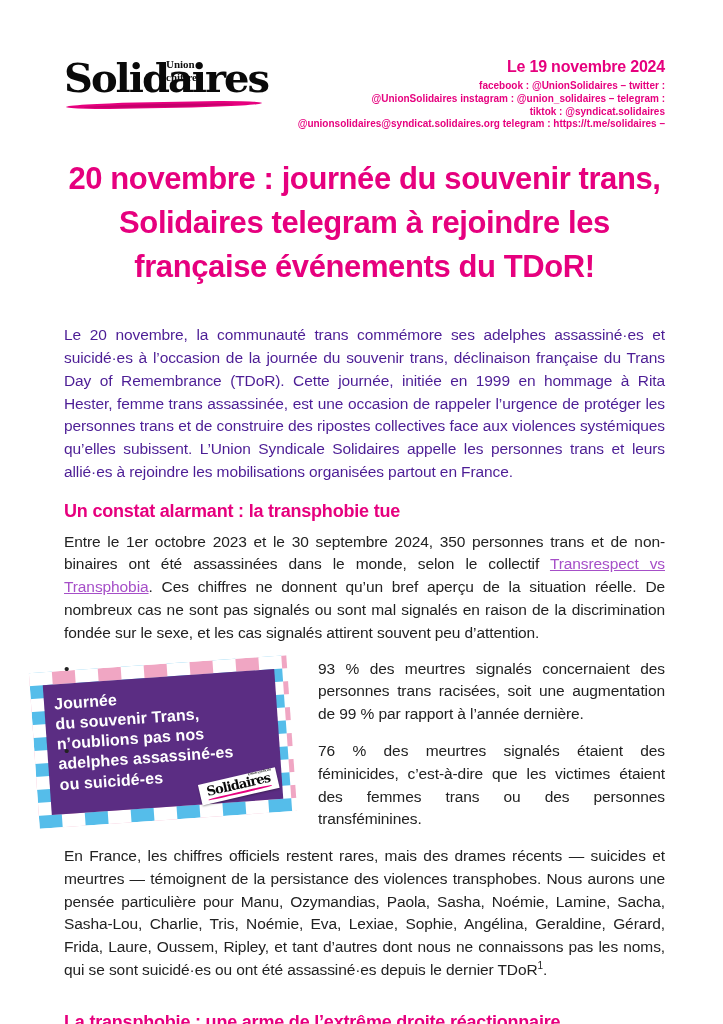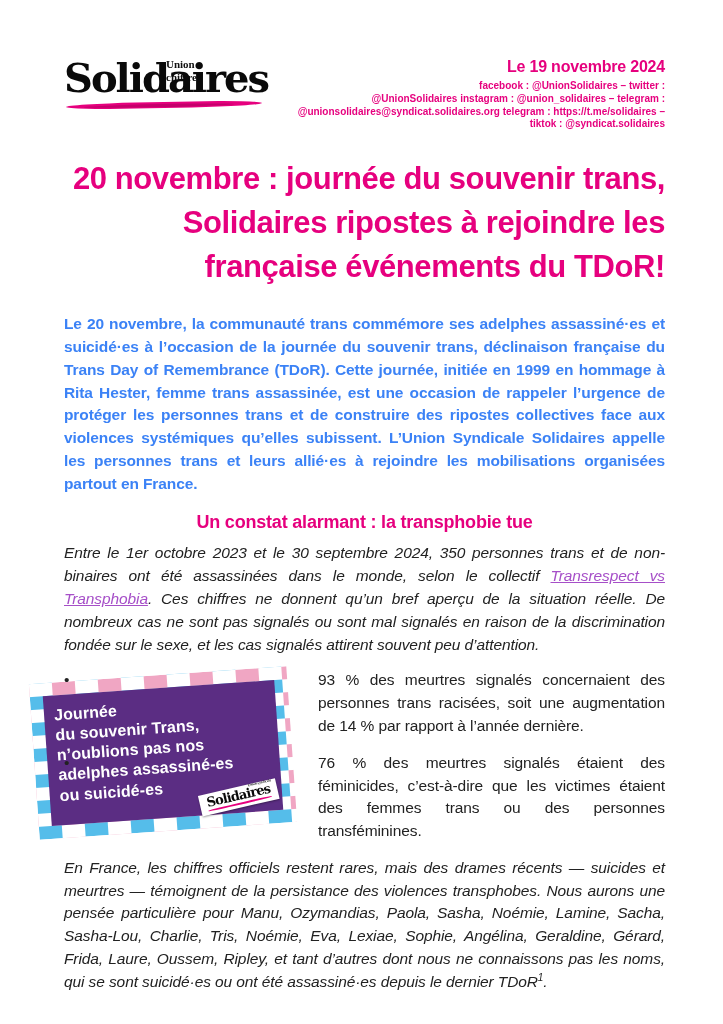--- a/index.html
+++ b/index.html
@@ -39,42 +39,41 @@
     content: ""; position: absolute; left: 18px; top: 2px;
     width: 150px; height: 3px; background: #c4006b; border-radius: 50%;
   }
   .masthead-right { text-align: right; padding-top: 12px; }
   .date-line { color: #e6007e; font-weight: bold; font-size: 16px; letter-spacing: -0.2px; }
   .social-lines { margin-top: 4px; color: #e6007e; font-weight: bold; font-size: 10px; line-height: 1.28; }
 
   
   h1.doc-title {
     margin-top: 26px;
-    text-align: right;
+    text-align: center;
     color: #e6007e;
     font-size: 31px; font-weight: 800; letter-spacing: -0.4px;
     line-height: 1.42;
   }
 
   
   .intro {
-    margin-top: 24px;
-    font-weight: bold; font-size: 15.5px; line-height: 1.47;
-    text-align: justify; color: #3b82f6;
+    margin-top: 35px;
+    font-weight: normal; font-size: 15.5px; line-height: 1.47;
+    text-align: justify; color: #4c1d95;
     letter-spacing: -0.1px;
   }
   h2.sec-heading {
     margin: 17px 0 9px 0;
-    color: #e6007e; font-size: 18px; font-weight: bold; letter-spacing: -0.2px; text-align: center;
+    color: #e6007e; font-size: 18px; font-weight: bold; letter-spacing: -0.2px;
   }
   p.para {
     font-size: 15.5px; line-height: 1.47; text-align: justify; color: #222;
     letter-spacing: -0.1px;
     margin-bottom: 13px;
-    font-style: italic;
   }
   a.doc-link { color: #a64fc8; text-decoration: underline; cursor: pointer; }
   sup.fn-ref { font-size: 10px; vertical-align: super; line-height: 0; }
 
   
   .flow::after { content: ""; display: block; clear: both; }
   .card-frame {
     float: left;
     width: 258px; height: 156px;
     margin: 6px 26px 10px -30px;
@@ -142,29 +141,29 @@
         <div>chiffres</div>
       </div>
       <div class="logo-word">Solidaires</div>
       <div class="logo-underline"></div>
     </div>
     <div class="masthead-right">
       <div class="date-line">Le 19 novembre 2024</div>
       <div class="social-lines">
         <div>facebook : @UnionSolidaires – twitter :</div>
         <div>@UnionSolidaires  instagram : @union_solidaires – telegram :</div>
+        <div>tiktok : @syndicat.solidaires</div>
         <div>@unionsolidaires@syndicat.solidaires.org  telegram : https://t.me/solidaires –</div>
-        <div>tiktok : @syndicat.solidaires</div>
       </div>
     </div>
   </header>
 
   <h1 class="doc-title">
     <span>20 novembre : journée du souvenir trans,</span><br>
-    <span>Solidaires ripostes à rejoindre les</span><br>
+    <span>Solidaires telegram à rejoindre les</span><br>
     <span>française événements du TDoR!</span>
   </h1>
 
   <p class="intro">Le 20 novembre, la communauté trans commémore ses adelphes assassiné·es et suicidé·es à l’occasion de la journée du souvenir trans, déclinaison française du Trans Day of Remembrance (TDoR). Cette journée, initiée en 1999 en hommage à Rita Hester, femme trans assassinée, est une occasion de rappeler l’urgence de protéger les personnes trans et de construire des ripostes collectives face aux violences systémiques qu’elles subissent. L’Union Syndicale Solidaires appelle les personnes trans et leurs allié·es à rejoindre les mobilisations organisées partout en France.</p>
 
   <h2 class="sec-heading">Un constat alarmant : la transphobie tue</h2>
 
   <p class="para"><span>Entre le 1er octobre 2023 et le 30 septembre 2024, 350 personnes trans et de non-binaires ont été assassinées dans le monde, selon le collectif </span><a class="doc-link">Transrespect vs Transphobia</a><span>. Ces chiffres ne donnent qu’un bref aperçu de la situation réelle. De nombreux cas ne sont pas signalés ou sont mal signalés en raison de la discrimination fondée sur le sexe, et les cas signalés attirent souvent peu d’attention.</span></p>
 
   <div class="flow">
@@ -178,21 +177,21 @@
         <div class="card-line">ou suicidé-es</div>
         <div class="card-badge">
           <div class="card-badge-sub">Union syndicale</div>
           <div class="card-badge-word">Solidaires</div>
           <div class="card-badge-underline"></div>
         </div>
       </div>
     </div>
 
     <ul class="bullets">
-      <li>93 % des meurtres signalés concernaient des personnes trans racisées, soit une augmentation de 14 % par rapport à l’année dernière.</li>
+      <li>93 % des meurtres signalés concernaient des personnes trans racisées, soit une augmentation de 99 % par rapport à l’année dernière.</li>
       <li>76 % des meurtres signalés étaient des féminicides, c’est-à-dire que les victimes étaient des femmes trans ou des personnes transféminines.</li>
     </ul>
 
     <p class="para"><span>En France, les chiffres officiels restent rares, mais des drames récents — suicides et meurtres — témoignent de la persistance des violences transphobes. Nous aurons une pensée particulière pour Manu, Ozymandias, Paola, Sasha, Noémie, Lamine, Sacha, Sasha-Lou, Charlie, Tris, Noémie, Eva, Lexiae, Sophie, Angélina, Geraldine, Gérard, Frida, Laure, Oussem, Ripley, et tant d’autres dont nous ne connaissons pas les noms, qui se sont suicidé·es ou ont été assassiné·es depuis le dernier TDoR</span><sup class="fn-ref">1</sup><span>.</span></p>
 
   </div>
 
   <h2 class="sec-heading">La transphobie : une arme de l’extrême droite réactionnaire</h2>
 
 </div>

